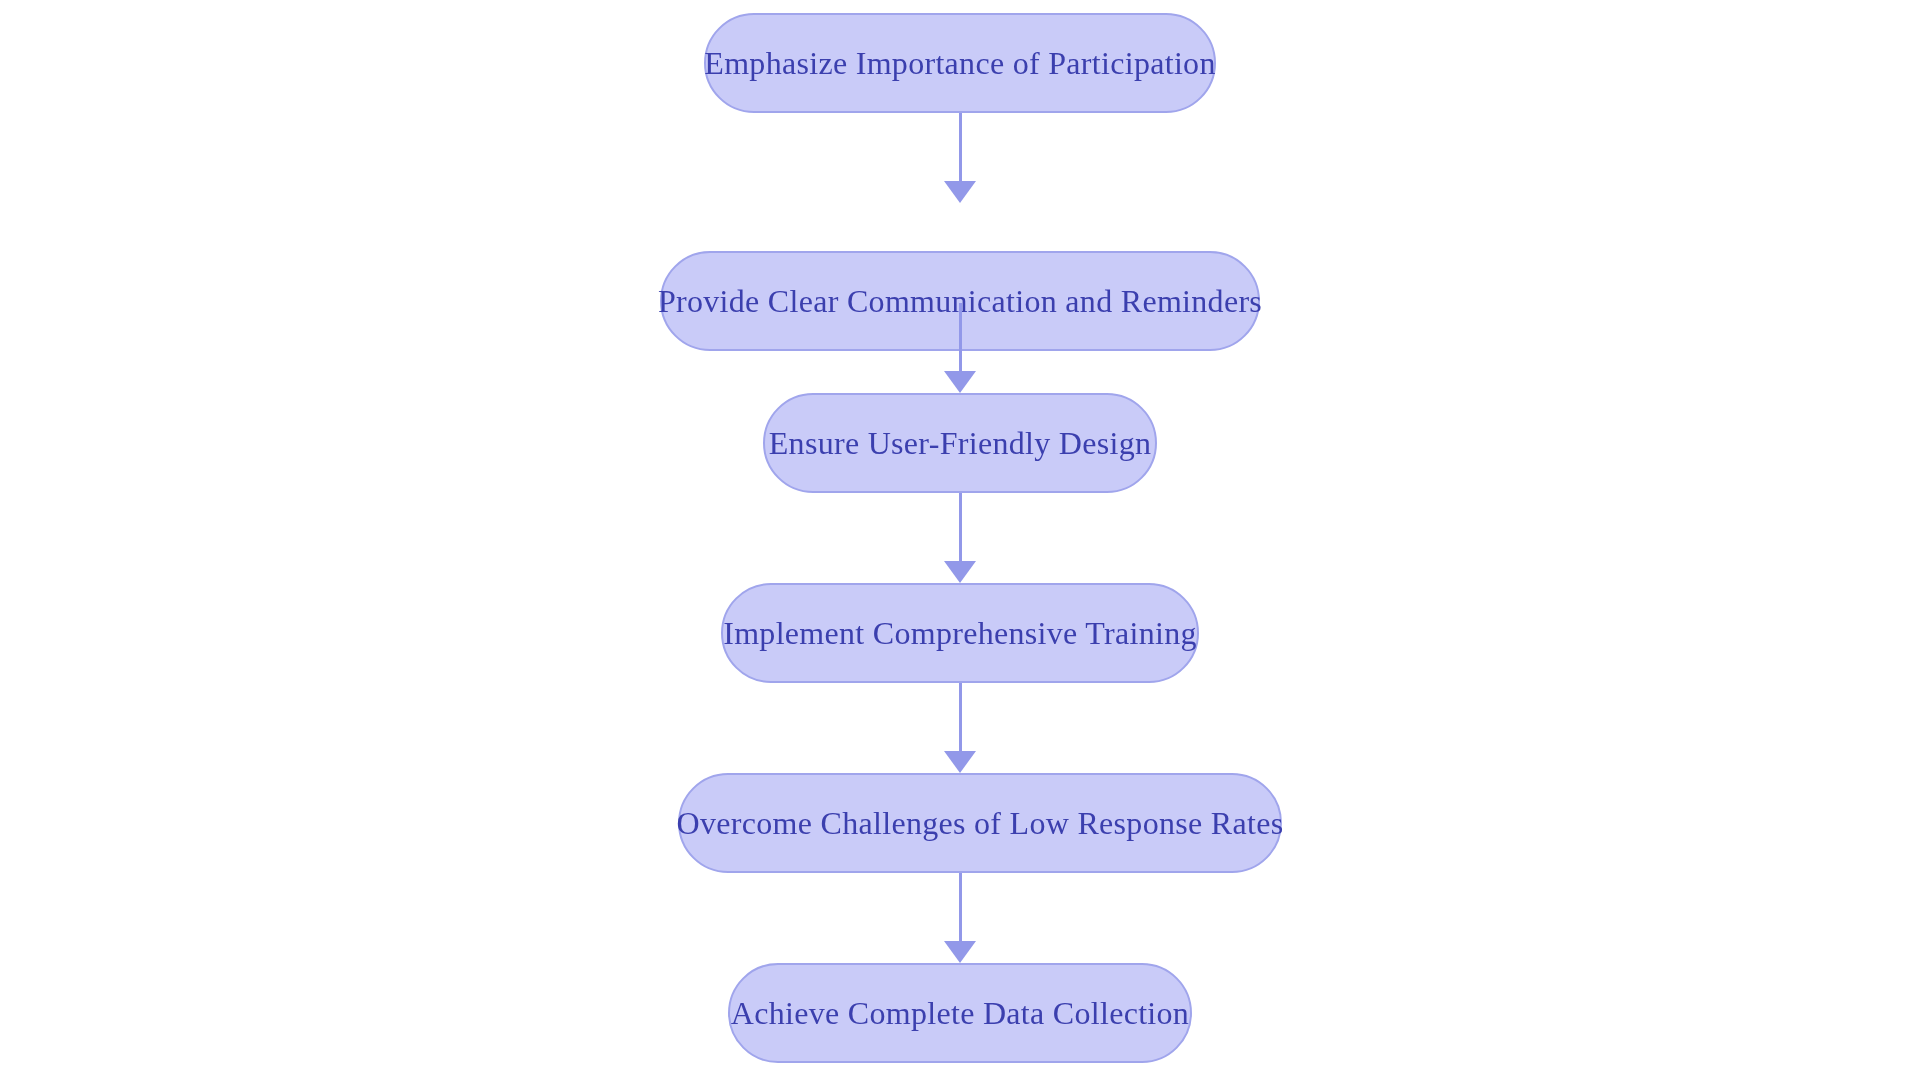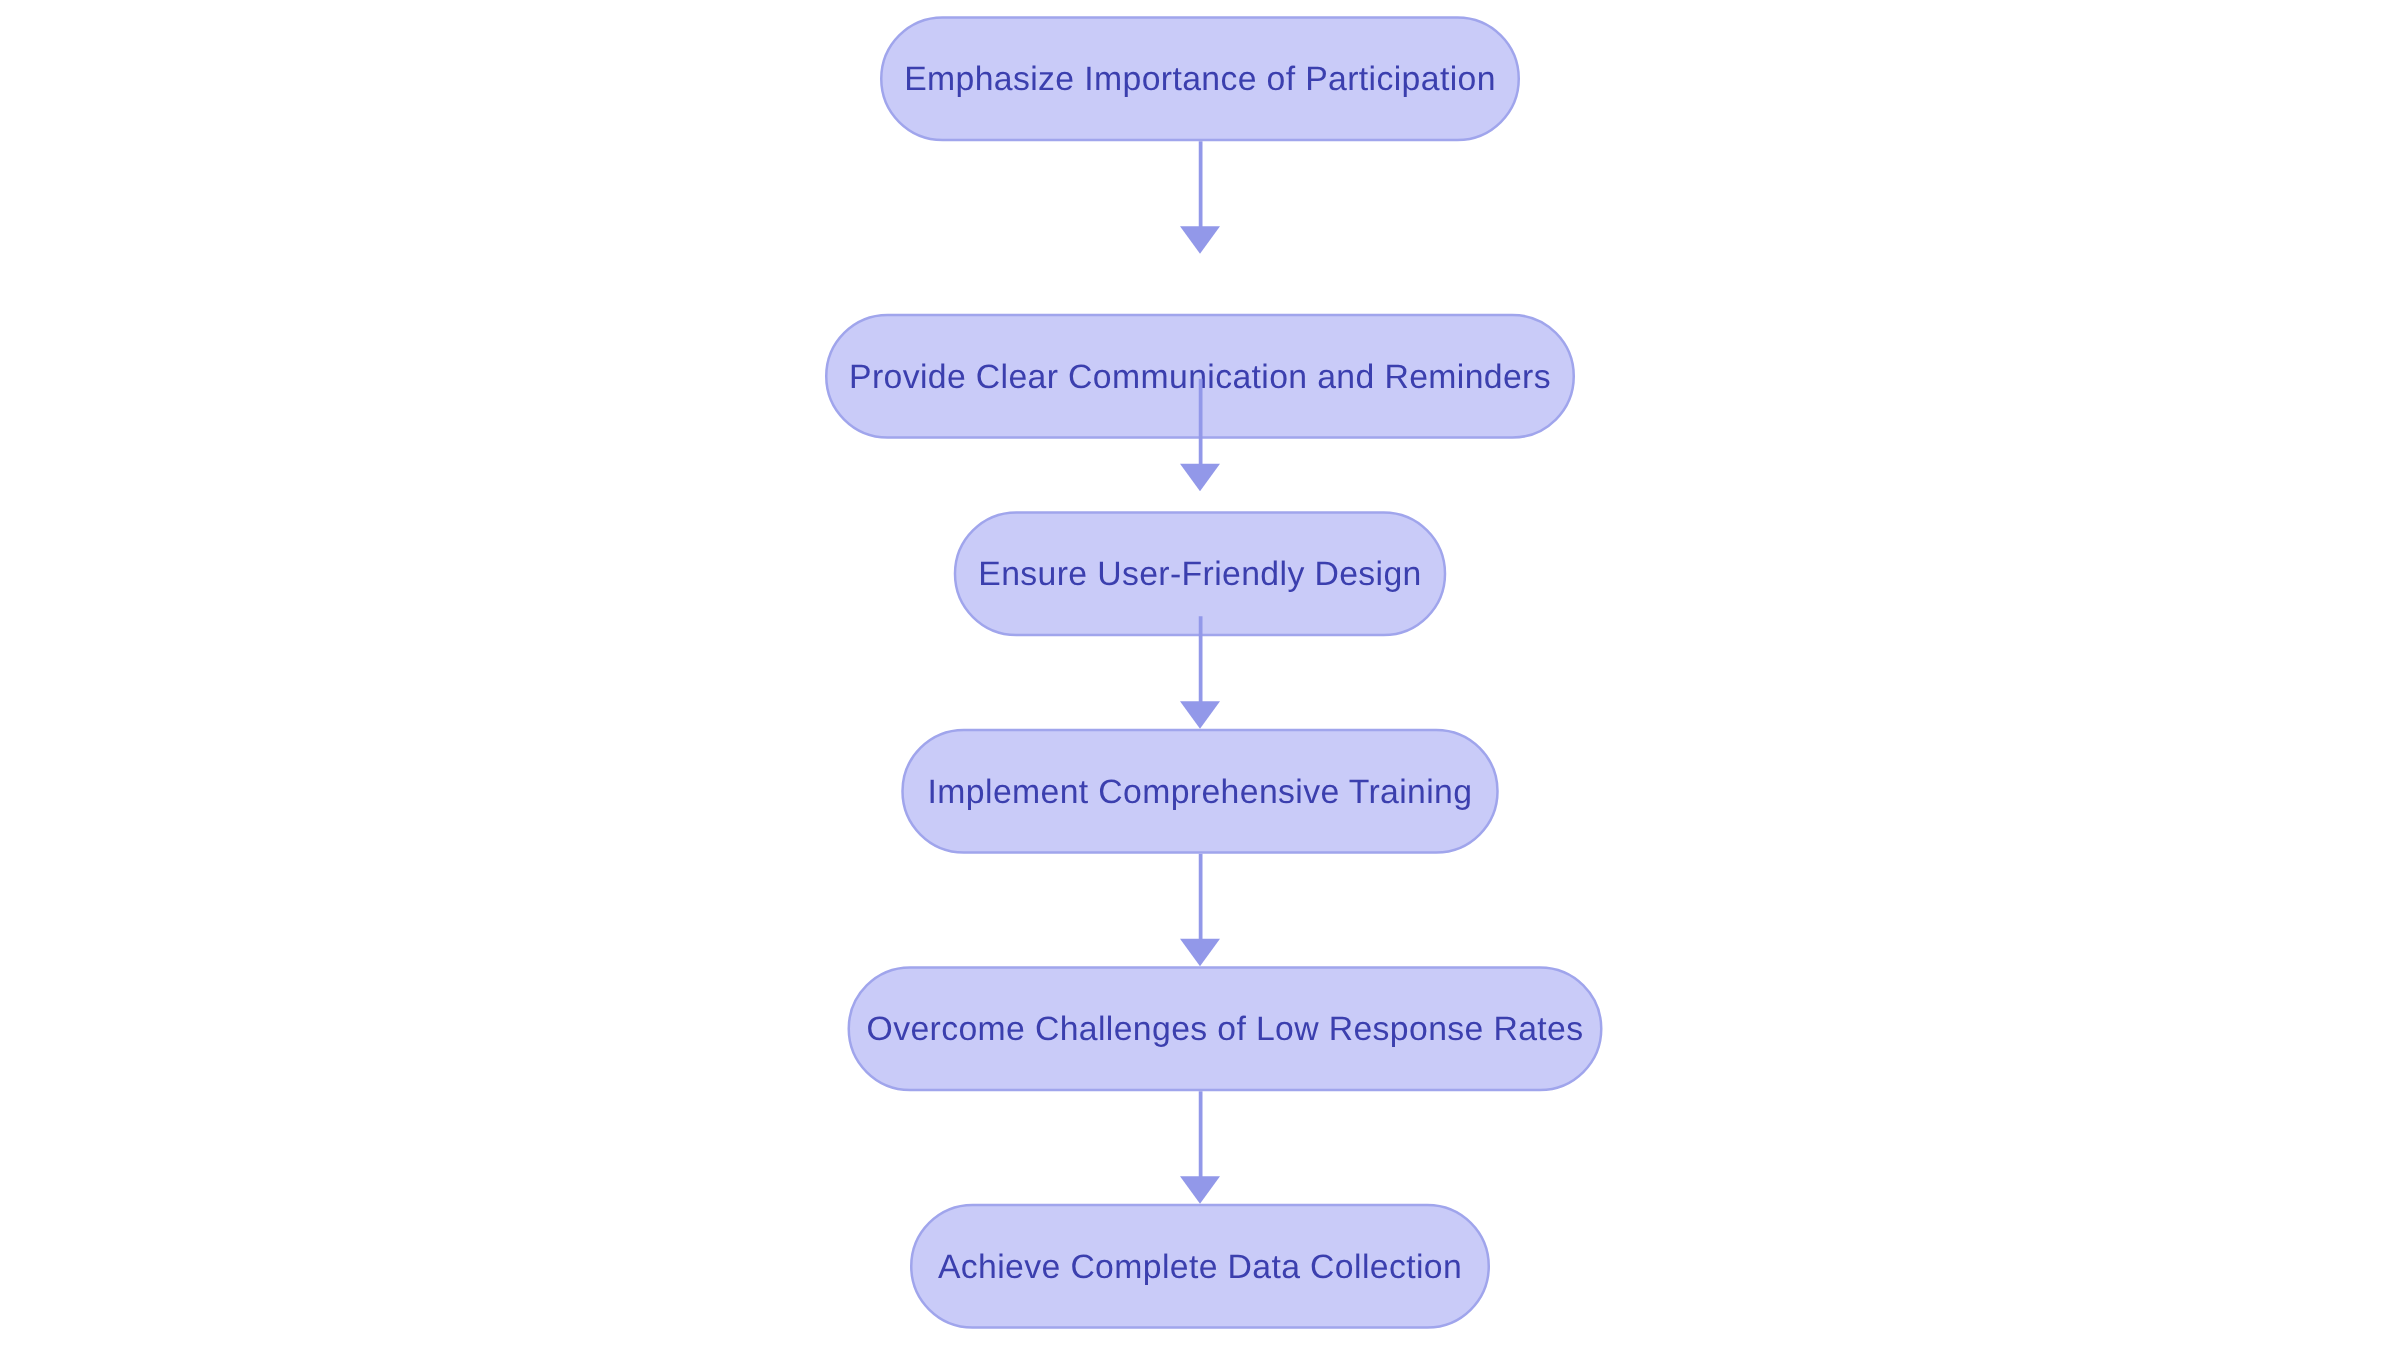--- a/index.html
+++ b/index.html
@@ -21,23 +21,24 @@
     height: 100px;
     border-radius: 50px;
     background: var(--node-fill, #c9cbf8);
     border: 2px solid var(--node-border, #a0a5ec);
     display: flex;
     align-items: center;
     justify-content: center;
   }
   .flow-node-label {
     color: var(--node-text, #3b3fae);
-    font-size: 27px;
+    font-size: 32px;
     letter-spacing: 0.3px;
     white-space: nowrap;
+    font-family: Liberation Serif, serif;
   }
   .edge-arrow { position: absolute; }
   .arrow-line {
     position: absolute;
     width: 3px;
     background: var(--arrow-color, #9298e9);
   }
   .arrow-head {
     position: absolute;
     width: 0;
@@ -50,21 +51,21 @@
 </head>
 <body>
 
 <div class="canvas" id="canvas">
     <div class="flow-node" style="top: 13px; left: 704px; width: 512px;">
       <span class="flow-node-label">Emphasize Importance of Participation</span>
     </div>
     <div class="flow-node" style="top: 203px; left: 660px; width: 600px; margin-top: 48px;">
       <span class="flow-node-label">Provide Clear Communication and Reminders</span>
     </div>
-    <div class="flow-node" style="top: 393px; left: 763px; width: 394px; margin-top: 16px;">
+    <div class="flow-node" style="top: 393px; left: 763px; width: 394px;">
       <span class="flow-node-label">Ensure User-Friendly Design</span>
     </div>
     <div class="flow-node" style="top: 583px; left: 721px; width: 478px; justify-content: center;">
       <span class="flow-node-label">Implement Comprehensive Training</span>
     </div>
     <div class="flow-node" style="top: 773px; left: 678px; width: 604px;">
       <span class="flow-node-label">Overcome Challenges of Low Response Rates</span>
     </div>
     <div class="flow-node" style="top: 963px; left: 728px; width: 464px;">
       <span class="flow-node-label">Achieve Complete Data Collection</span>

